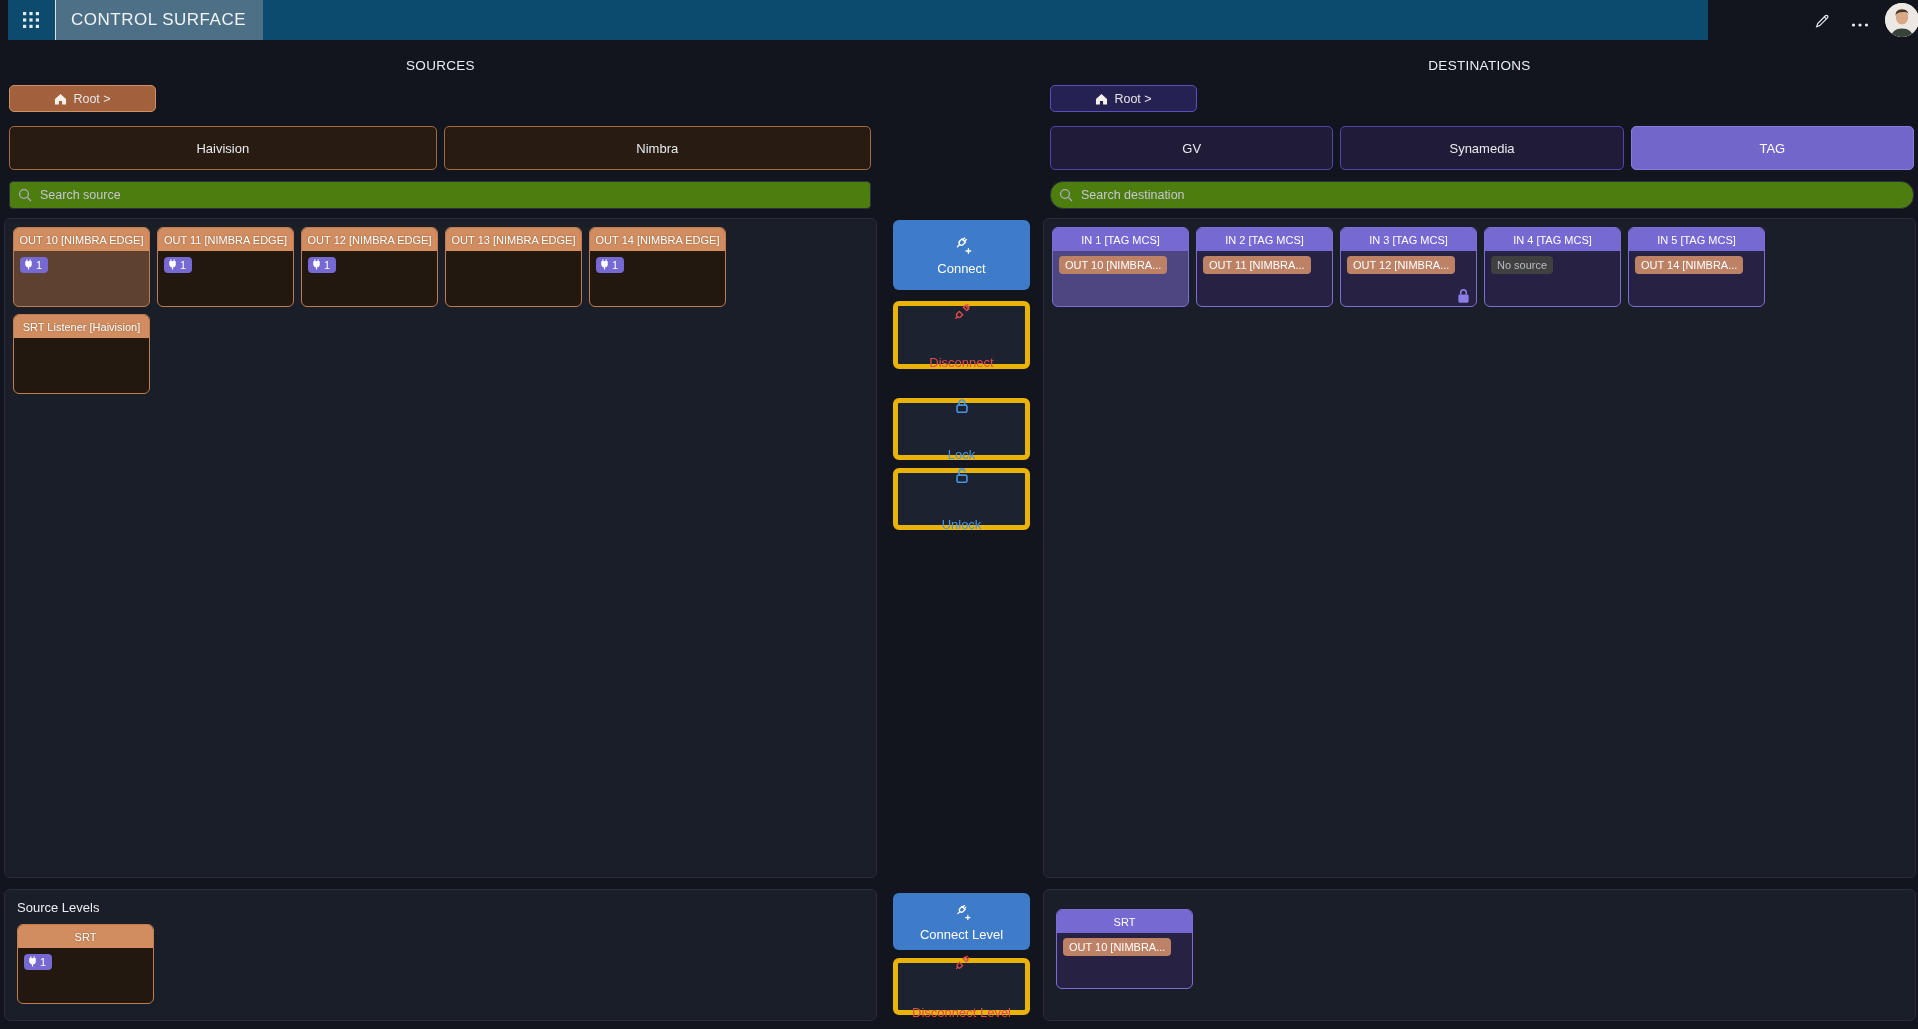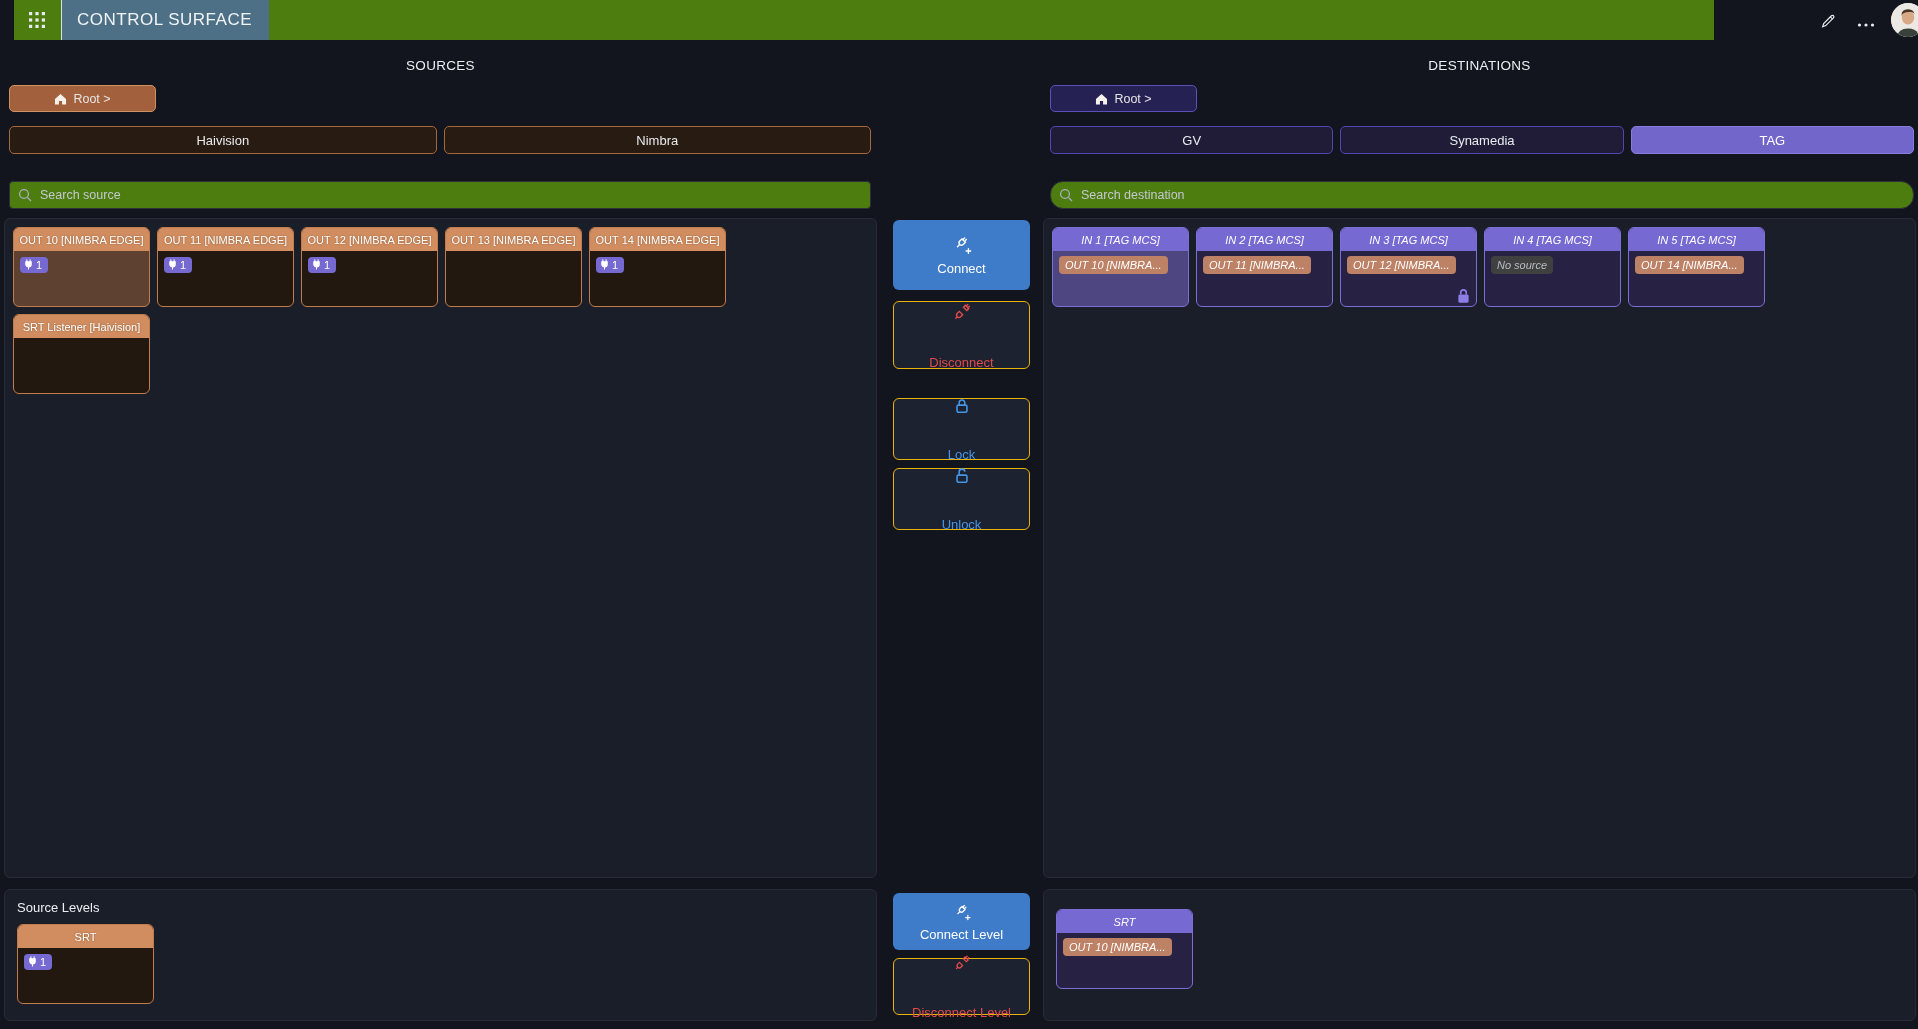--- a/index.html
+++ b/index.html
@@ -5,21 +5,21 @@
   * { margin:0; padding:0; box-sizing:border-box; }
   html,body { width:1918px; height:1029px; overflow:hidden; }
   body {
     position:relative;
     background:#12151d;
     font-family:"Liberation Sans", sans-serif;
     color:#e8eaee;
   }
 
   
-  .topbar { position:absolute; left:14px; top:0; width:1700px; height:40px; background:#4d7c0f; }
+  .topbar { position:absolute; left:8px; top:0; width:1700px; height:40px; background:#0c4a6e; }
   .apps-btn { position:absolute; left:8px; top:6px; width:30px; height:28px; display:flex; align-items:center; justify-content:center; cursor:pointer; }
   .title-box {
     position:absolute; left:47px; top:0; height:40px; width:208px;
     background:#4e7086; border-left:1px solid #d9e3e9;
     display:flex; align-items:center; padding-left:15px;
     font-size:17px; font-weight:400; letter-spacing:.5px; color:#f0f4f7; white-space:nowrap;
   }
   .tb-icon { position:absolute; top:10px; width:22px; height:22px; display:flex; align-items:center; justify-content:center; color:#e8eef2; cursor:pointer; }
   #pencil { left:1803px; }
   #more { left:1841px; top:14px; }
@@ -33,21 +33,21 @@
   
   .root-btn {
     position:absolute; top:85px; width:147px; height:27px;
     border-radius:5px; display:flex; align-items:center; justify-content:center; gap:6px;
     font-size:12.5px; color:#e5e5e5; cursor:pointer;
   }
   #src-root { left:9px; background:#a2613c; border:1px solid #cd9262; }
   #dst-root { left:1050px; background:#262153; border:1px solid #5d50bb; }
 
   
-  .tabs { position:absolute; top:126px; height:28px; display:flex; gap:7px; }
+  .tabs { position:absolute; top:126px; height:44px; display:flex; gap:7px; }
   #src-tabs { left:9px;  width:862px; }
   #dst-tabs { left:1050px; width:864px; }
   .group-btn {
     flex:1; border-radius:5px; font-size:13px; color:#e9ebef; cursor:pointer;
     display:flex; align-items:center; justify-content:center;
     font-family:"Liberation Sans", sans-serif;
   }
   .group-btn.src { background:#281b11; border:1px solid #a5683c; }
   .group-btn.dst { background:#201c38; border:1px solid #5245af; }
   .group-btn.dst.selected { background:#7366cb; border:1px solid #8a7cdc; color:#fff; }
@@ -79,21 +79,21 @@
   .card-hd {
     height:23px; display:flex; align-items:center; justify-content:center;
     font-size:11px; color:#fff; white-space:nowrap; overflow:hidden; padding:0 12px;
   }
   .card-bd { position:relative; height:57px; padding:5px 6px; }
 
   .src-card { background:#221810; border:1px solid #c07c4c; }
   .src-card .card-hd { background:#d18d5f; text-shadow:0 0 2px rgba(0,0,0,.35); }
   .src-card.selected { background:#5e4130; }
 
-  .dst-card { background:#272244; border:1px solid #7c6ed6;font-style:italic; }
+  .dst-card { background:#272244; border:1px solid #7c6ed6; }
   .dst-card .card-hd { background:#7769d2; }
   .dst-card.selected { background:#4d4680; }
 
   .badge {
     display:inline-flex; align-items:center; gap:3px;
     background:#7769d2; border-radius:4px; padding:2px 6px 2px 4px;
     font-size:11px; color:#fff;
   }
   .chip {
     display:inline-block; max-width:100%;
@@ -103,21 +103,21 @@
   .chip.nosource { background:#404040; color:#b9bcc4; }
   .lock-ov { position:absolute; right:5px; bottom:4px; color:#8d7de6; line-height:0; }
 
   
   .action-btn {
     position:absolute; left:893px; width:137px; border-radius:6px; cursor:pointer;
     display:flex; flex-direction:column; align-items:center; justify-content:center; gap:5px;
     font-size:13px; font-family:"Liberation Sans", sans-serif; border:none;
   }
   .action-btn.primary { background:#3e7cc9; color:#fff; }
-  .action-btn.dark { background:#1d2230; border:1px solid #eab308;gap:32px; }
+  .action-btn.dark { background:#1d2230; border:5px solid #eab308;gap:32px; }
   .action-btn .red  { color:#e14b4b; }
   .action-btn .blue { color:#4596e8; }
   #btn-connect   { top:220px; height:70px; }
   #btn-disconnect{ top:301px; height:68px; }
   #btn-lock      { top:398px; height:62px; }
   #btn-unlock    { top:468px; height:62px; }
   #btn-connect-level    { top:893px; height:57px; }
   #btn-disconnect-level { top:958px; height:57px; }
 
   

